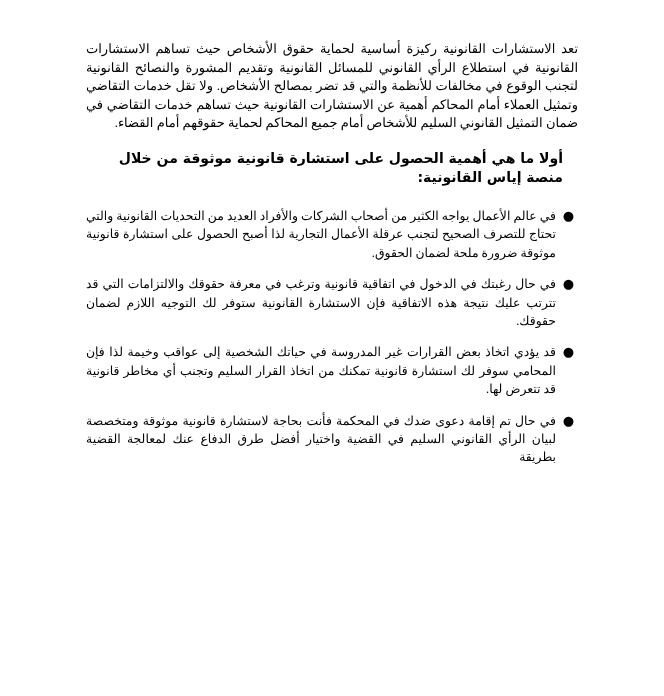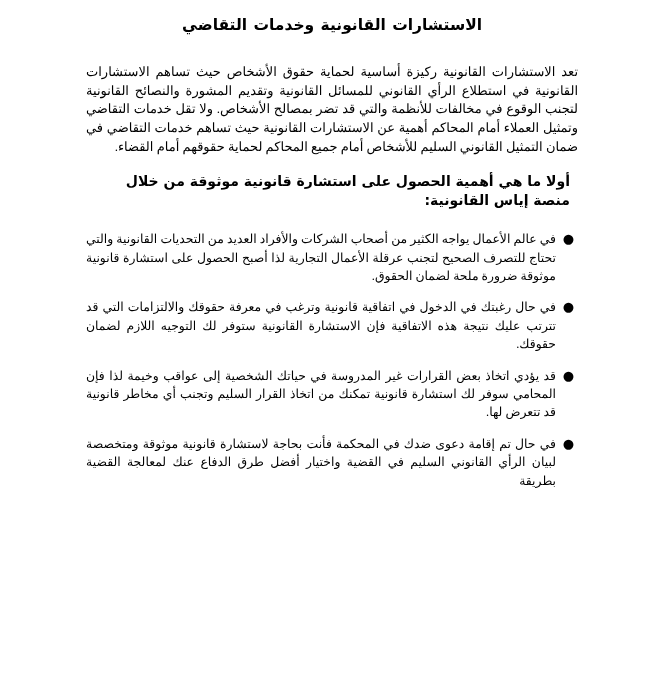--- a/index.html
+++ b/index.html
@@ -38,21 +38,21 @@
     padding: 0;
     margin-top: 26px;
     font-size: 13px;
     line-height: 18.6px;
     text-align: justify;
     text-justify: inter-word;
     text-align-last: right;
     font-family: Liberation Serif, serif;
   }
   .section-heading {
-    margin: 8px;
+    margin: 15px;
     padding: 0;
     margin-top: 16px;
     font-size: 14px;
     font-weight: bold;
     line-height: 19px;
     text-align: right;
   }
   .bullet-list {
     list-style: none;
     margin: 0;
@@ -85,21 +85,20 @@
   .bullet-text {
     display: block;
     font-family: Liberation Serif, serif;
   }
 </style>
 </head>
 <body>
 
 <div class="page">
 
-  <h1 class="doc-title">الاستشارات القانونية وخدمات التقاضي</h1>
 
   <p class="intro-paragraph">تعد الاستشارات القانونية ركيزة أساسية لحماية حقوق الأشخاص حيث تساهم الاستشارات القانونية في استطلاع الرأي القانوني للمسائل القانونية وتقديم المشورة والنصائح القانونية لتجنب الوقوع في مخالفات للأنظمة والتي قد تضر بمصالح الأشخاص. ولا تقل خدمات التقاضي وتمثيل العملاء أمام المحاكم أهمية عن الاستشارات القانونية حيث تساهم خدمات التقاضي في ضمان التمثيل القانوني السليم للأشخاص أمام جميع المحاكم لحماية حقوقهم أمام القضاء.</p>
 
   <h2 class="section-heading">أولا ما هي أهمية الحصول على استشارة قانونية موثوقة من خلال منصة إياس القانونية:</h2>
 
   <ul class="bullet-list">
 
     <li class="bullet-item">
       <span class="bullet-marker">●</span>
       <span class="bullet-text">في عالم الأعمال يواجه الكثير من أصحاب الشركات والأفراد العديد من التحديات القانونية والتي تحتاج للتصرف الصحيح لتجنب عرقلة الأعمال التجارية لذا أصبح الحصول على استشارة قانونية موثوقة ضرورة ملحة لضمان الحقوق.</span>

